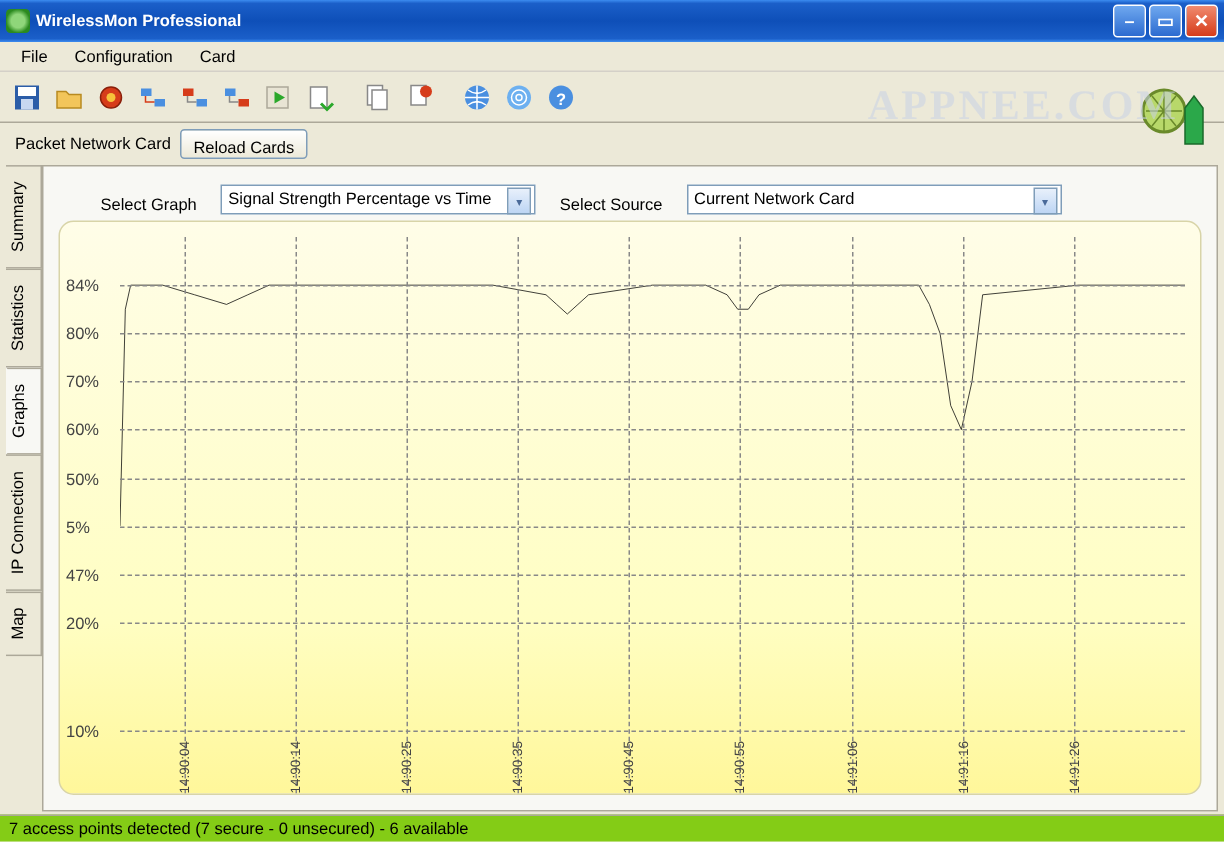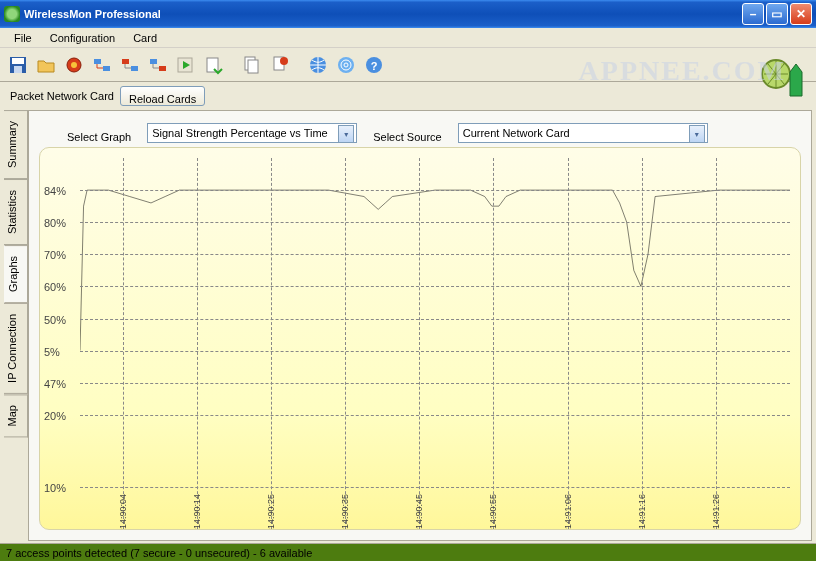--- a/index.html
+++ b/index.html
@@ -28,21 +28,21 @@
 .vtab.active{background:#f8f8f4;border-right:1px solid #f8f8f4}
 .panel{flex:1;background:#f8f8f4;border:1px solid #aca899;padding:8px;position:relative}
 .graphctrl{display:flex;align-items:flex-end;gap:16px;padding:4px 10px}
 .chartwrap{position:absolute;top:36px;left:10px;right:10px;bottom:10px;background:linear-gradient(to bottom,#fffde8,#fffec2 70%,#fff79a);border-radius:10px;border:1px solid #d8d4a8;overflow:hidden}
 .chart{position:absolute;top:10px;bottom:50px;left:40px;right:10px}
 .ygrid{position:absolute;left:0;right:0;border-top:1px dashed #888;font-size:9px;color:#444}
 .ygrid span{position:absolute;left:-36px;top:-6px}
 .xgrid{position:absolute;top:0;bottom:-50px;border-left:1px dashed #888}
 .xgrid span{position:absolute;bottom:0;left:-6px;writing-mode:vertical-rl;transform:rotate(180deg);font-size:9px;color:#444}
 .seriesline{position:absolute;top:0;left:0;width:100%;height:100%}
-.statusbar{position:absolute;bottom:0;left:0;right:0;height:18px;background:#4d7c0f;border-top:1px solid #aca899;display:flex;align-items:center;padding:0 6px;font-size:11px}
+.statusbar{position:absolute;bottom:0;left:0;right:0;height:18px;background:#84cc16;border-top:1px solid #aca899;display:flex;align-items:center;padding:0 6px;font-size:11px}
 </style>
 </head>
 <body>
 
 <div class="titlebar">
   <div class="icon"></div>
   <div class="title">WirelessMon Professional</div>
   <div class="winbtn min">–</div>
   <div class="winbtn max">▭</div>
   <div class="winbtn close">✕</div>

